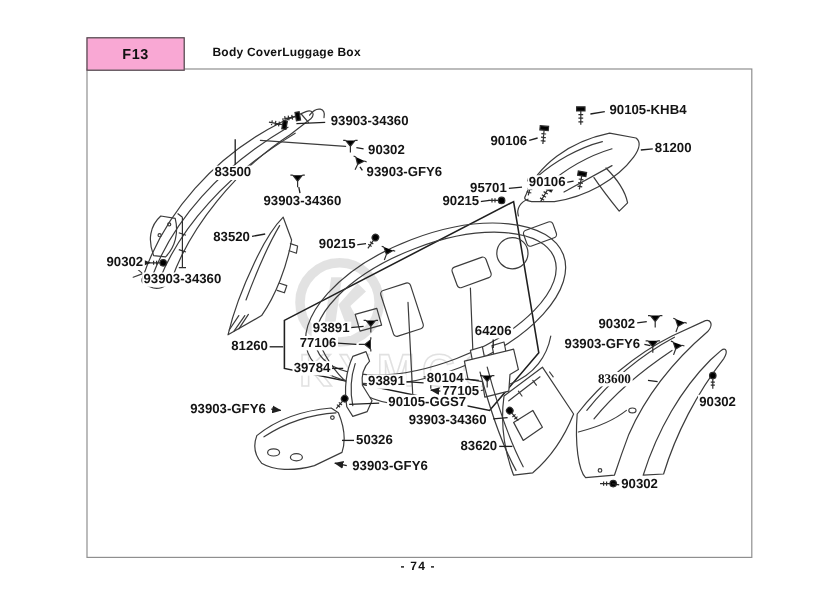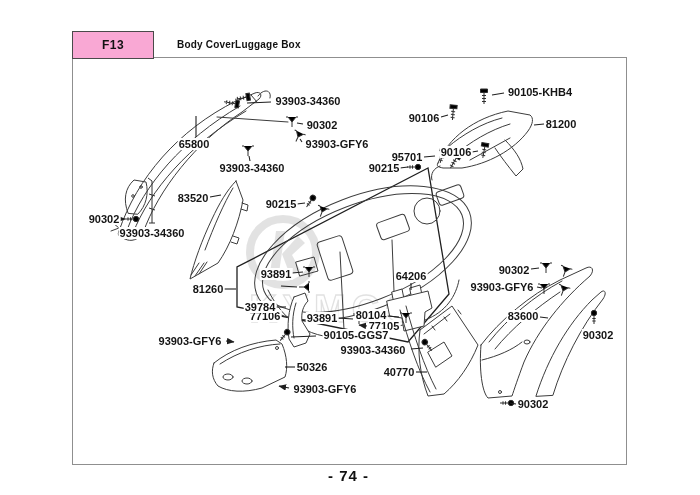--- a/index.html
+++ b/index.html
@@ -16,21 +16,21 @@
   .page-title{
     position:absolute;left:177px;top:31px;height:27px;line-height:27px;
     font-weight:bold;font-size:10px;letter-spacing:.2px;z-index:5;
   }
   .frame{
     position:absolute;left:72px;top:57px;width:553px;height:406px;
     border:1px solid #8f8f8f;background:#fff;z-index:1;
   }
   .footer{
     position:absolute;left:72px;top:467px;width:553px;text-align:center;
-    font-weight:bold;font-size:15px;letter-spacing:1px;z-index:5;
+    font-weight:bold;font-size:10px;letter-spacing:1px;z-index:5;
   }
   #diagram-svg{position:absolute;left:0;top:0;z-index:2;}
   #label-layer{position:absolute;left:0;top:0;width:700px;height:376px;z-index:3;pointer-events:none;}
   .part-label{
     position:absolute;transform:translate(-50%,-50%);white-space:nowrap;
     font-weight:bold;font-size:11px;color:#141414;background:#fff;padding:0 1px;line-height:12px;
   }
   
   .art path,.art ellipse,.art circle,.art rect,.art line,.art polyline{
     fill:none;stroke:#3c3c3c;stroke-width:1;stroke-linecap:round;stroke-linejoin:round;
@@ -236,46 +236,46 @@
       <line x1="531" y1="269" x2="539" y2="268"></line>
       <line x1="537" y1="287" x2="542" y2="288"></line>
       <line x1="516" y1="404" x2="510" y2="403"></line>
     </g>
 </svg>
 
 <div id="label-layer">
     <span class="part-label" style="left: 308px; top: 101px;">93903-34360</span>
     <span class="part-label" style="left: 322px; top: 125px;">90302</span>
     <span class="part-label" style="left: 337px; top: 144px;">93903-GFY6</span>
-    <span class="part-label" style="left: 194px; top: 144px;">65800</span>
+    <span class="part-label" style="left: 194px; top: 144px;">83500</span>
     <span class="part-label" style="left: 252px; top: 168px;">93903-34360</span>
     <span class="part-label" style="left: 104px; top: 219px;">90302</span>
     <span class="part-label" style="left: 152px; top: 233px;">93903-34360</span>
     <span class="part-label" style="left: 193px; top: 198px;">83520</span>
     <span class="part-label" style="left: 281px; top: 204px;">90215</span>
     <span class="part-label" style="left: 407px; top: 157px;">95701</span>
     <span class="part-label" style="left: 384px; top: 168px;">90215</span>
     <span class="part-label" style="left: 424px; top: 118px;">90106</span>
     <span class="part-label" style="left: 540px; top: 92px;">90105-KHB4</span>
     <span class="part-label" style="left: 561px; top: 124px;">81200</span>
     <span class="part-label" style="left: 456px; top: 152px;">90106</span>
     <span class="part-label" style="left: 276px; top: 274px;">93891</span>
-    <span class="part-label" style="left: 265px; top: 286px; margin-top: 30px;">77106</span>
+    <span class="part-label" style="left: 265px; top: 286px;">77106</span>
     <span class="part-label" style="left: 208px; top: 289px;">81260</span>
     <span class="part-label" style="left: 260px; top: 307px;">39784</span>
     <span class="part-label" style="left: 322px; top: 318px;">93891</span>
     <span class="part-label" style="left: 371px; top: 315px;">80104</span>
     <span class="part-label" style="left: 384px; top: 326px;">77105</span>
     <span class="part-label" style="left: 356px; top: 335px; text-align: right;">90105-GGS7</span>
     <span class="part-label" style="left: 373px; top: 350px;">93903-34360</span>
     <span class="part-label" style="left: 411px; top: 276px;">64206</span>
     <span class="part-label" style="left: 190px; top: 341px;">93903-GFY6</span>
     <span class="part-label" style="left: 312px; top: 367px;">50326</span>
     <span class="part-label" style="left: 325px; top: 389px;">93903-GFY6</span>
-    <span class="part-label" style="left: 399px; top: 372px;">40770</span>
-    <span class="part-label" style="left: 523px; top: 316px;">83600</span>
+    <span class="part-label" style="left: 399px; top: 372px;">83620</span>
+    <span class="part-label" style="left: 512px; top: 316px; font-family: Liberation Serif, serif;">83600</span>
     <span class="part-label" style="left: 514px; top: 270px;">90302</span>
     <span class="part-label" style="left: 502px; top: 287px;">93903-GFY6</span>
     <span class="part-label" style="left: 598px; top: 335px;">90302</span>
     <span class="part-label" style="left: 533px; top: 404px;">90302</span>
   </div>
 
 <div class="footer">- 74 -</div>
 
 </body></html>

